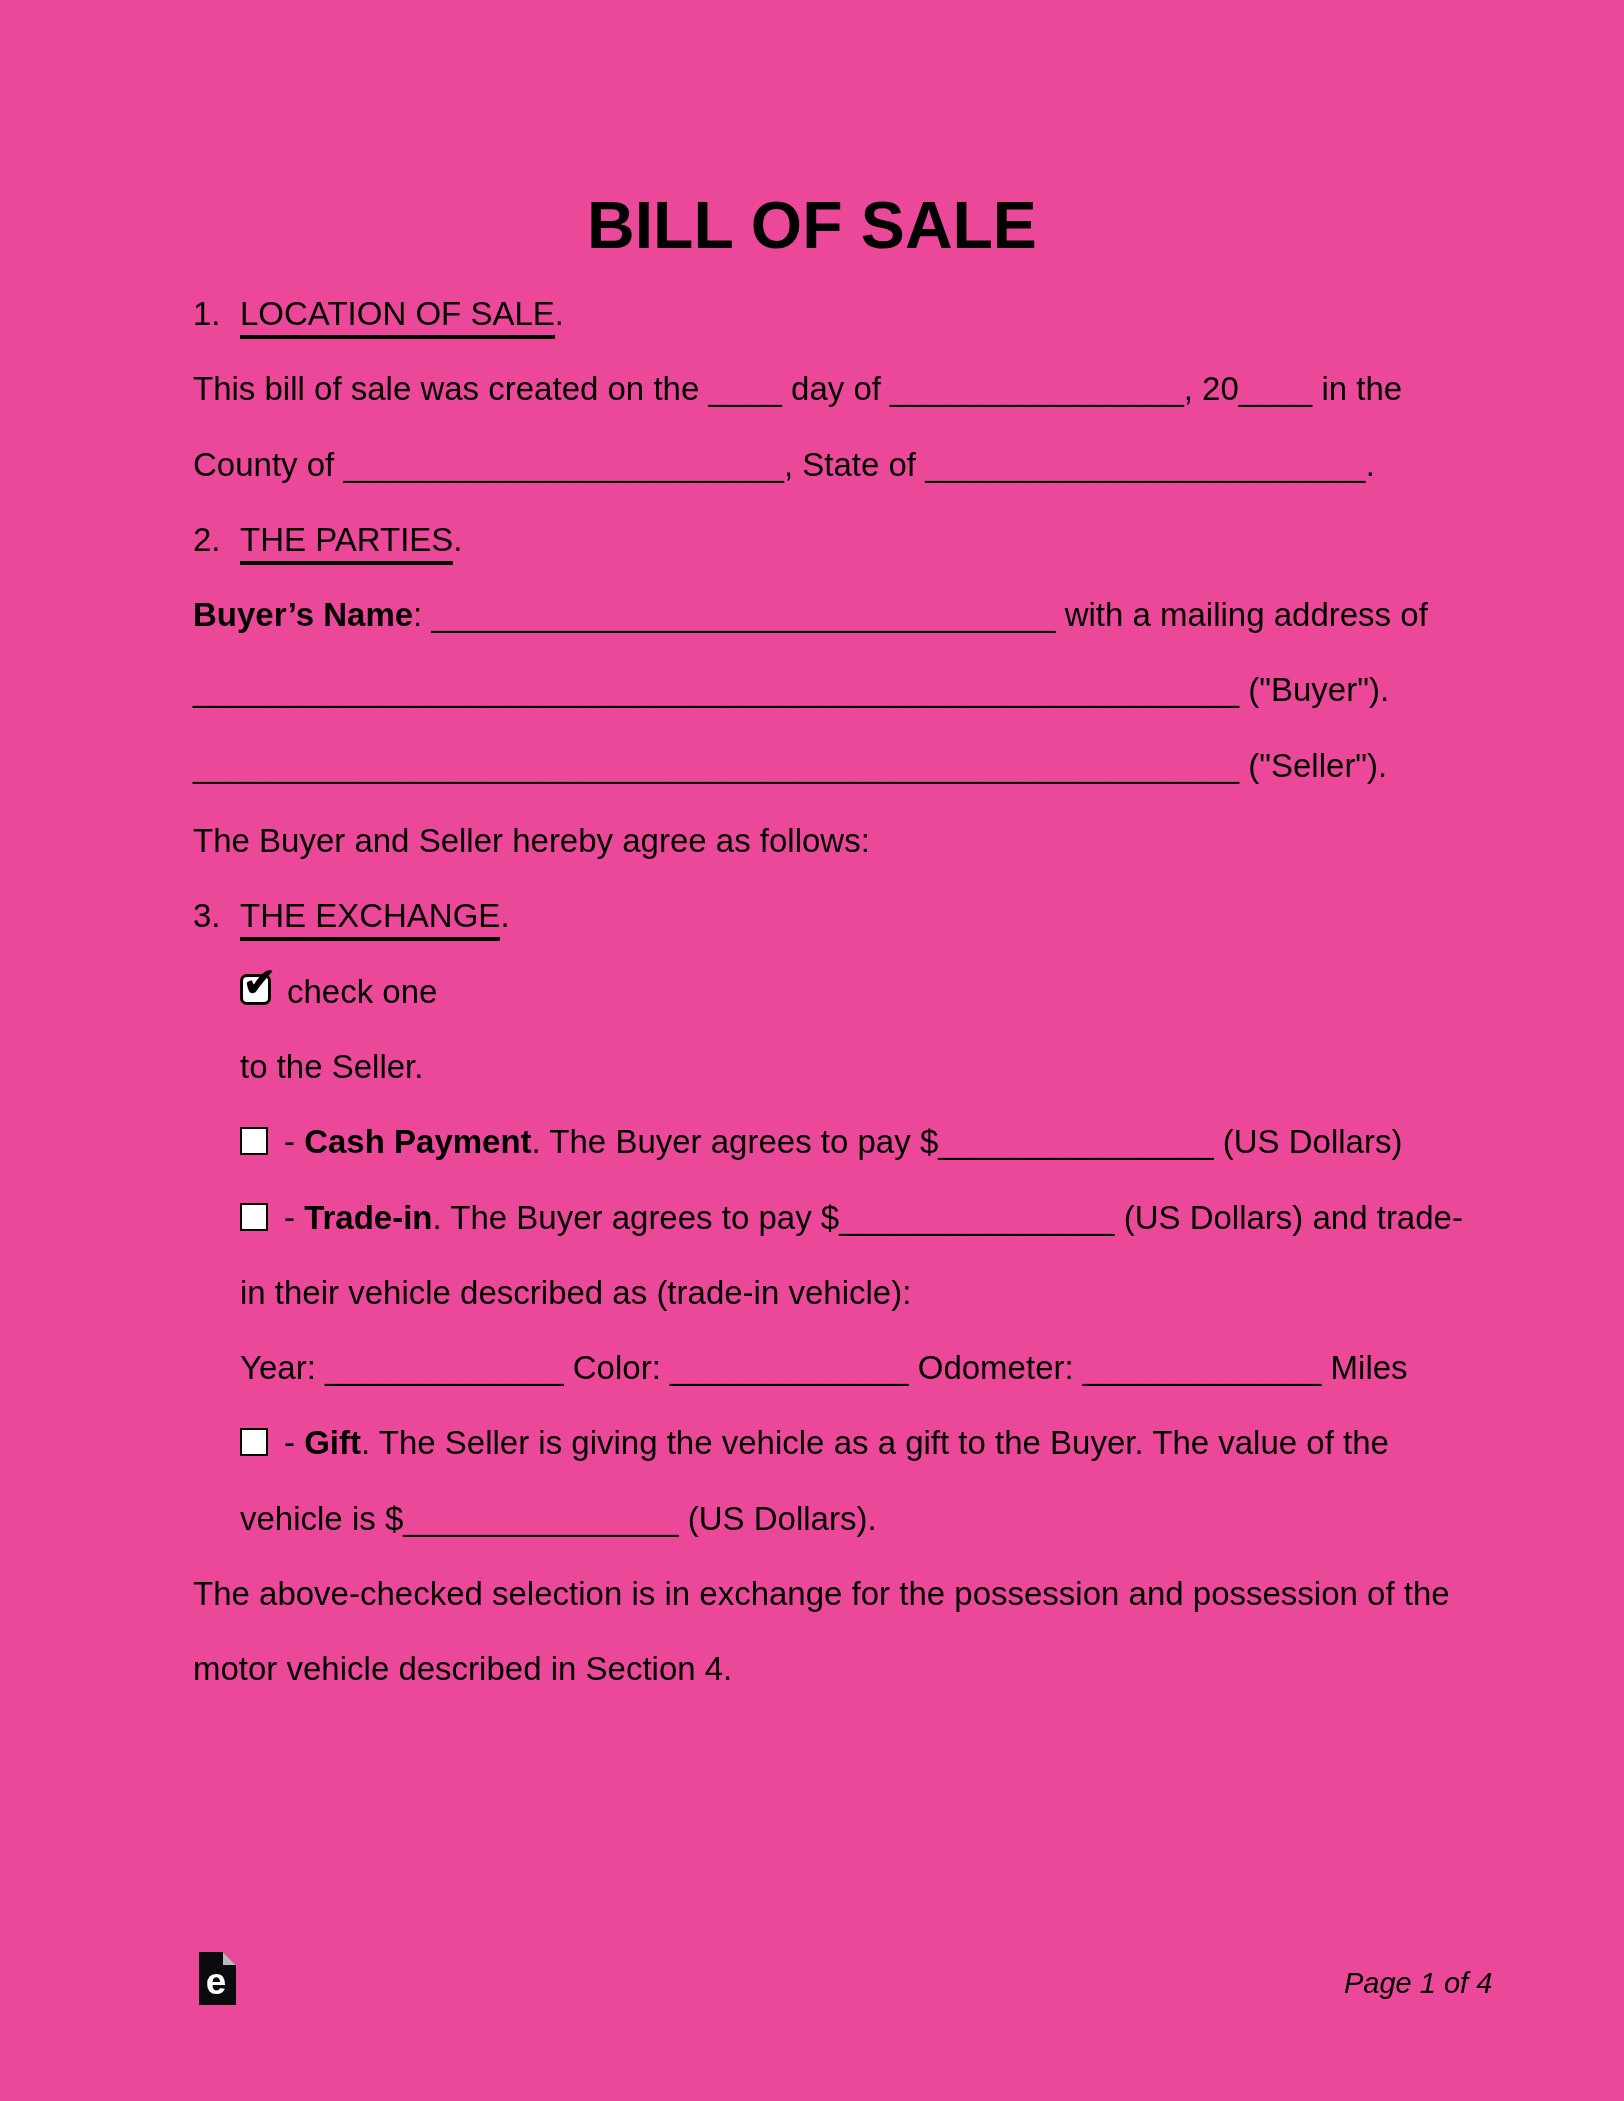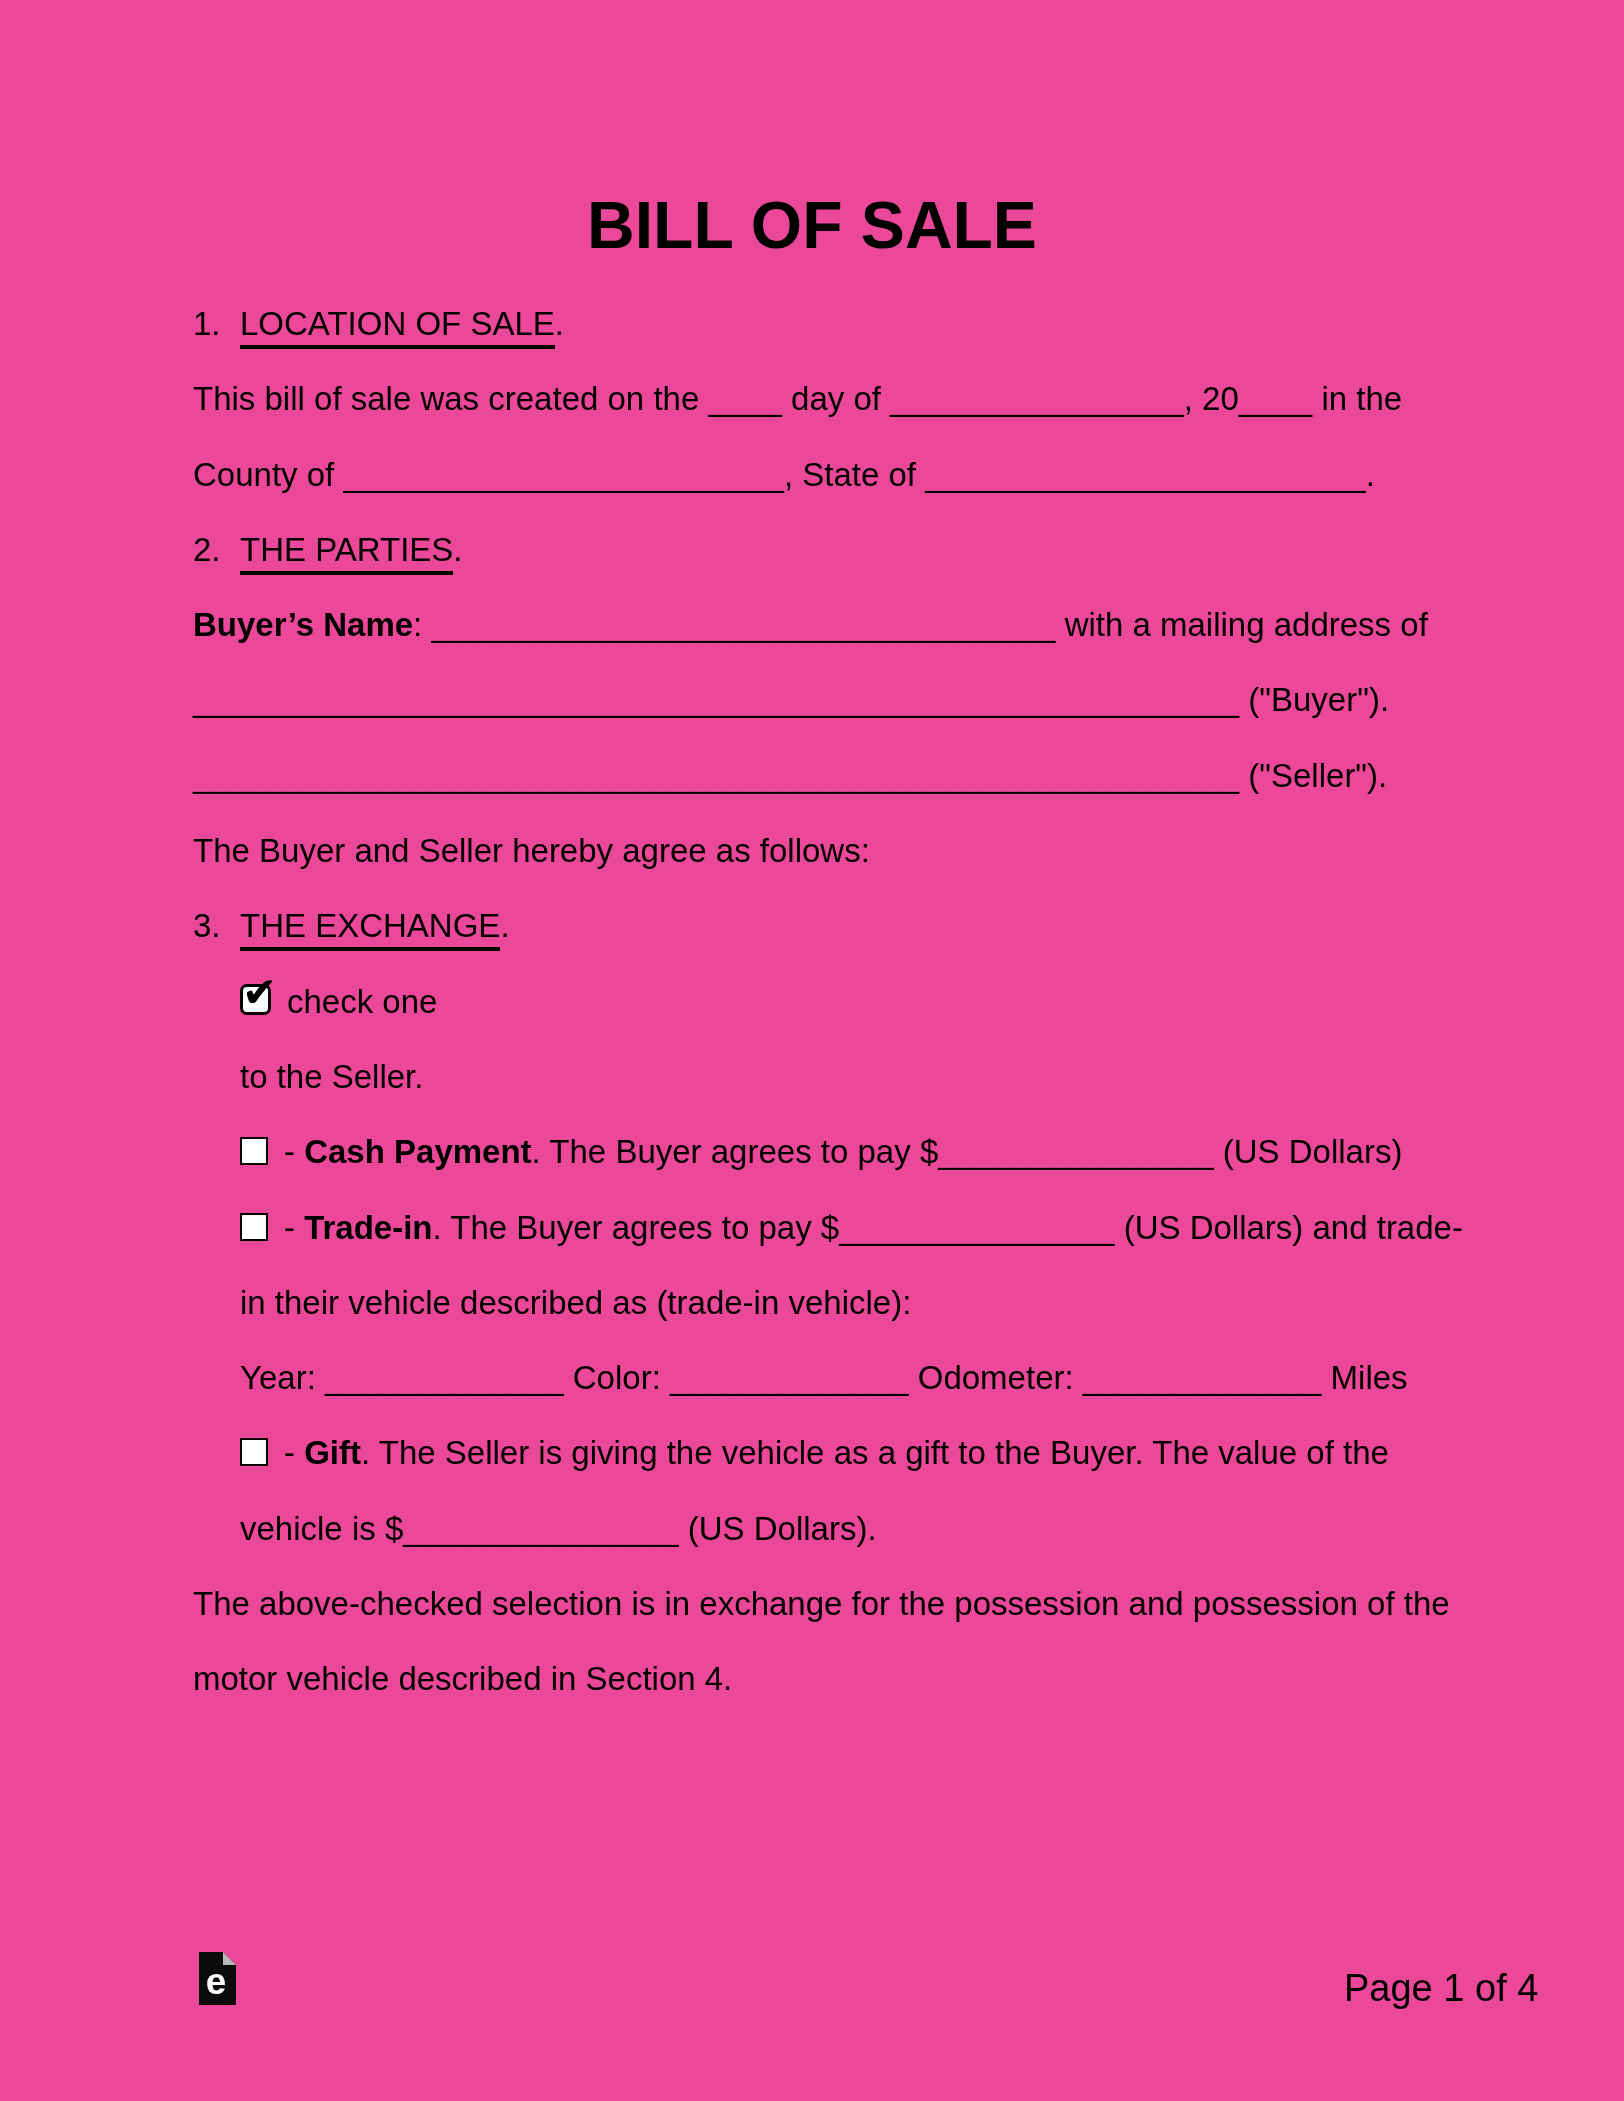--- a/index.html
+++ b/index.html
@@ -5,37 +5,37 @@
   html,body{margin:0;padding:0;background:#e8e8e8;}
   .page{
     width:1624px;height:2101px;position:relative;background:#ec4899;
     font-family:"Liberation Sans","DejaVu Sans",sans-serif;color:#000;
     margin:0 auto;overflow:hidden;
   }
   .title{
     position:absolute;top:192px;left:0;width:100%;text-align:center;
     font-size:66px;font-weight:bold;line-height:1;letter-spacing:0px;
   }
-  .lines{position:absolute;left:193px;top:286px;right:0;}
+  .lines{position:absolute;left:193px;top:276px;right:0;}
   .line{height:75.3px;line-height:75.3px;font-size:33px;white-space:nowrap;}
   .line.indent{padding-left:47px;}
   .num{display:inline-block;min-width:47px;}
   .seg.b{font-weight:bold;}
   .seg.u{border-bottom:4px solid #000;padding-bottom:3px;}
   .checkbox{
     display:inline-block;width:24px;height:24px;border:2px solid #000;
     vertical-align:-2px;margin-right:16px;position:relative;background:#fff;
   }
   .checkbox.checked{width:25px;height:25px;border-width:3px;border-radius:7px;}
   .checkbox .mark{
     position:absolute;left:-1px;top:-15px;font-size:42px;font-weight:bold;line-height:1;
     font-family:"DejaVu Sans",sans-serif;
   }
   .logo{position:absolute;left:199px;top:1952px;width:37px;height:53px;}
-  .page-num{position:absolute;left:1344px;top:1966px;font-size:38px;line-height:1.2;color:#000;}
+  .page-num{position:absolute;left:1344px;top:1966px;font-size:29px;line-height:1.2;color:#000;font-style:italic;}
 </style>
 </head>
 <body>
 
 <div class="page">
 
   <div class="title">BILL OF SALE</div>
 
   <div class="lines" id="doc-lines">
       <div class="line"><span class="num">1.</span><span class="seg u">LOCATION OF SALE</span><span class="seg">.</span></div>

